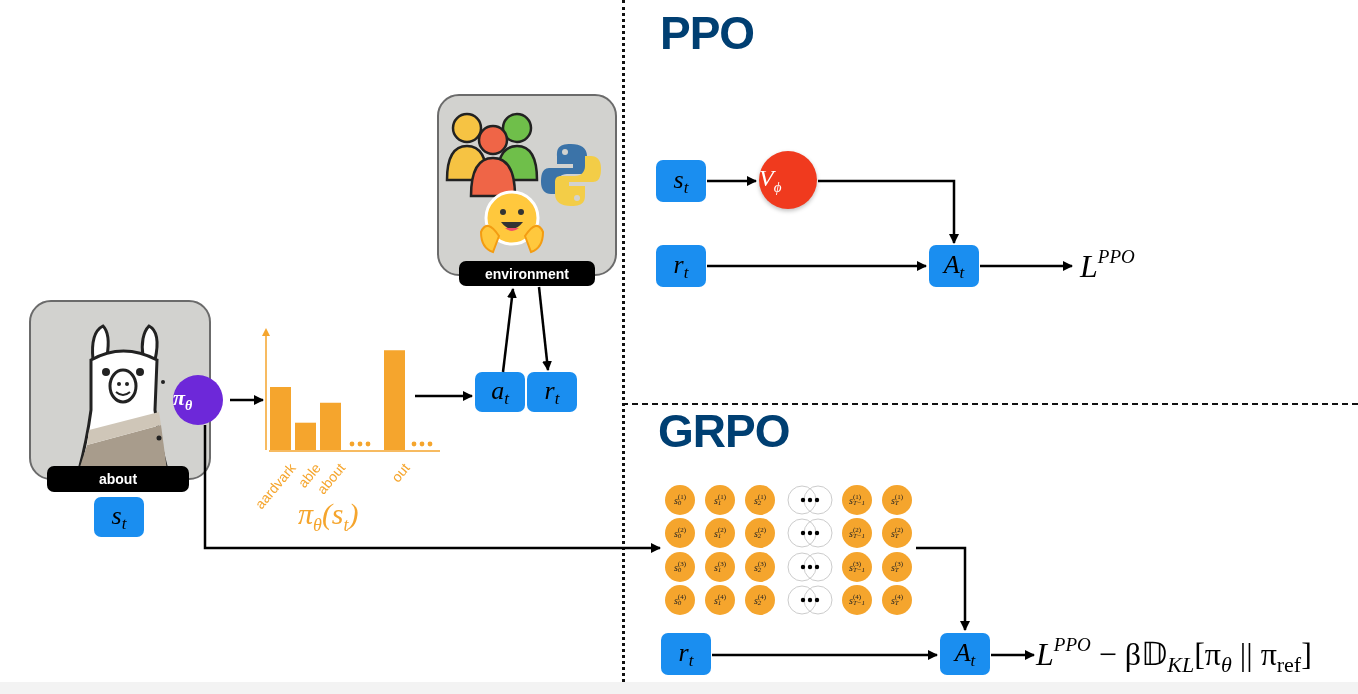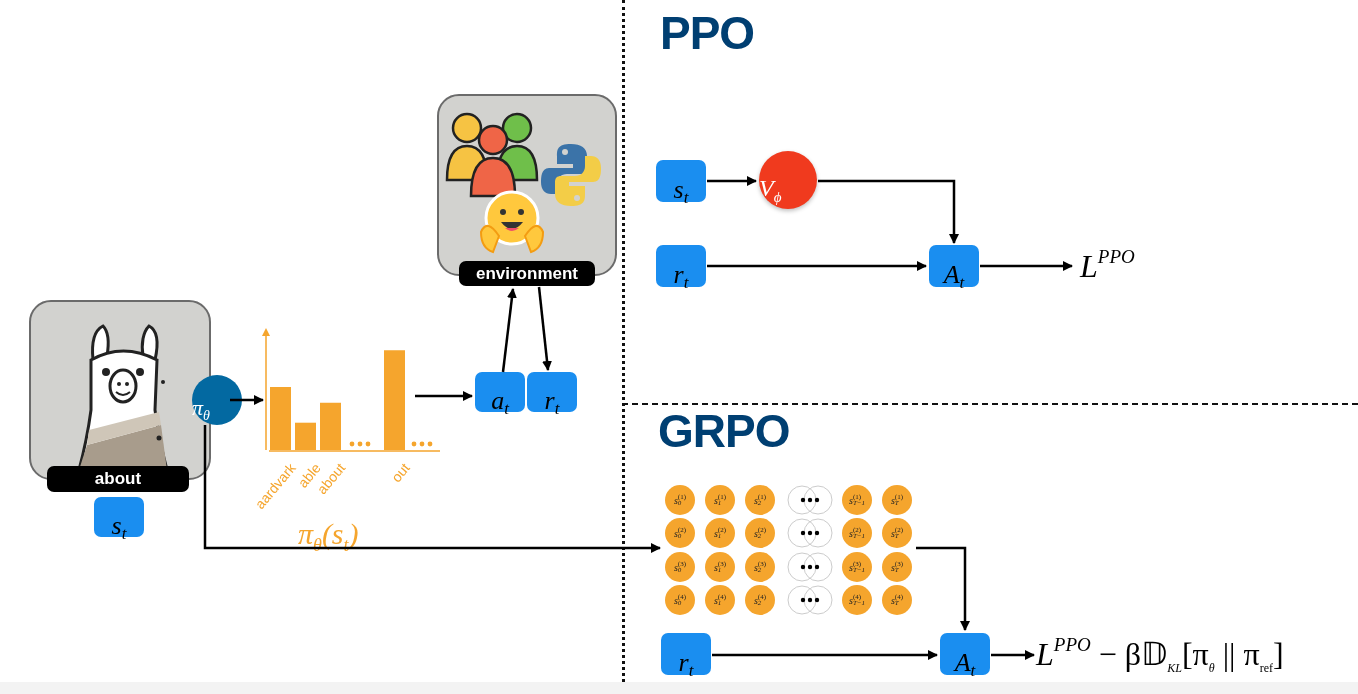--- a/index.html
+++ b/index.html
@@ -1,41 +1,41 @@
 <!DOCTYPE html>
 <html><head>
 <meta charset="utf-8">
 <style>
   html, body { margin:0; padding:0; }
   body { width:1358px; height:694px; background:#ffffff; position:relative; overflow:hidden;
          font-family:"Liberation Sans", sans-serif; }
   .abs { position:absolute; }
-  .math { font-family:"Liberation Serif", serif; font-style:italic;margin-top:20px; }
+  .math { font-family:"Liberation Serif", serif; font-style:italic; }
   .bluebox { position:absolute; background:#1a8ef0; border-radius:7px; color:#000;
              display:flex; align-items:center; justify-content:center; }
   .bluebox .math { font-size:26px; }
   .bluebox sub { font-size:17px; vertical-align:-5px; }
   .title { position:absolute; color:#003f72; font-weight:bold; font-size:46px; letter-spacing:-1px; }
   .vdash { position:absolute; left:622px; top:0; width:0; height:694px; border-left:3px dotted #111; }
   .hdash { position:absolute; left:622px; top:403px; width:736px; height:0; border-top:2px dashed #111; }
   .card { position:absolute; background:#d2d2cf; border:2px solid #6b6b6b; border-radius:22px; }
-  .label-pill { position:absolute; background:#000; color:#fff; border-radius:7px; font-size:17px;
+  .label-pill { position:absolute; background:#000; color:#fff; border-radius:7px; font-size:14px;
                 display:flex; align-items:center; justify-content:center; font-weight:bold; }
   .node { position:absolute; border-radius:50%; display:flex; align-items:center; }
   svg.overlay { position:absolute; left:0; top:0; }
   .token { position:absolute; color:#f5a52d; font-size:14px; transform-origin:right top; transform:rotate(-50deg); white-space:nowrap; }
   .grid-cell { position:absolute; width:30px; height:30px; border-radius:50%; background:#f5a52d;
                display:flex; align-items:center; justify-content:center; font-family:"Liberation Serif", serif;
                font-style:italic; font-size:10px; color:#222; }
   .grid-cell sub { font-size:7px; }
   .grid-cell sup { font-size:7px; font-style:normal; }
   .dots-cell { position:absolute; width:56px; height:30px; }
   .formula { position:absolute; font-family:"Liberation Serif", serif; font-size:32px; color:#000; white-space:nowrap; }
   .formula sup { font-size:19px; font-style:italic; vertical-align:14px; }
-  .formula sub { font-size:12px; }
+  .formula sub { font-size:22px; }
   .bottom-band { position:absolute; left:0; top:682px; width:1358px; height:12px; background:#f3f3f3; }
 </style>
 </head>
 <body>
 
 <div class="vdash"></div>
 <div class="hdash"></div>
 
 <div class="title" style="left:660px; top:6px;">PPO</div>
 <div class="title" style="left:658px; top:404px;">GRPO</div>
@@ -54,21 +54,21 @@
       <circle cx="64" cy="64" r="2" fill="#222"></circle>
     <path d="M53 72 Q60 78 67 72" stroke="#222" stroke-width="2" fill="none"></path>
     <circle cx="100" cy="62" r="2" fill="#222"></circle>
       <circle cx="96" cy="118" r="2.5" fill="#222"></circle>
   </svg>
 </div>
 <div class="label-pill" style="left:47px; top:466px; width:142px; height:26px;">about</div>
 <div class="bluebox" style="left:94px; top:497px; width:50px; height:40px;">
   <span class="math"><span>s</span><sub>t</sub></span>
 </div>
-<div class="node" style="left:192px; top:375px; width:50px; height:50px; background:#0369a1; color:#fff;">
+<div class="node" style="left:173px; top:375px; width:50px; height:50px; background:#6d28d9; color:#fff;font-weight:bold;">
   <span class="math" style="font-size:22px;"><span>π</span><sub style="font-size:14px;">θ</sub></span>
 </div>
 
 <div class="card" style="left:437px; top:94px; width:176px; height:178px;">
   <svg width="96" height="90" viewBox="0 0 96 90" style="position:absolute; left:6px; top:14px;">
     <circle cx="22" cy="18" r="14" fill="#f6c343" stroke="#222" stroke-width="2.5"></circle>
     <path d="M2 70 Q2 36 22 36 Q42 36 42 70 Z" fill="#f6c343" stroke="#222" stroke-width="2.5"></path>
     <circle cx="72" cy="18" r="14" fill="#6fbf4a" stroke="#222" stroke-width="2.5"></circle>
     <path d="M52 70 Q52 36 72 36 Q92 36 92 70 Z" fill="#6fbf4a" stroke="#222" stroke-width="2.5"></path>
     <circle cx="48" cy="30" r="14" fill="#ef6547" stroke="#222" stroke-width="2.5"></circle>

